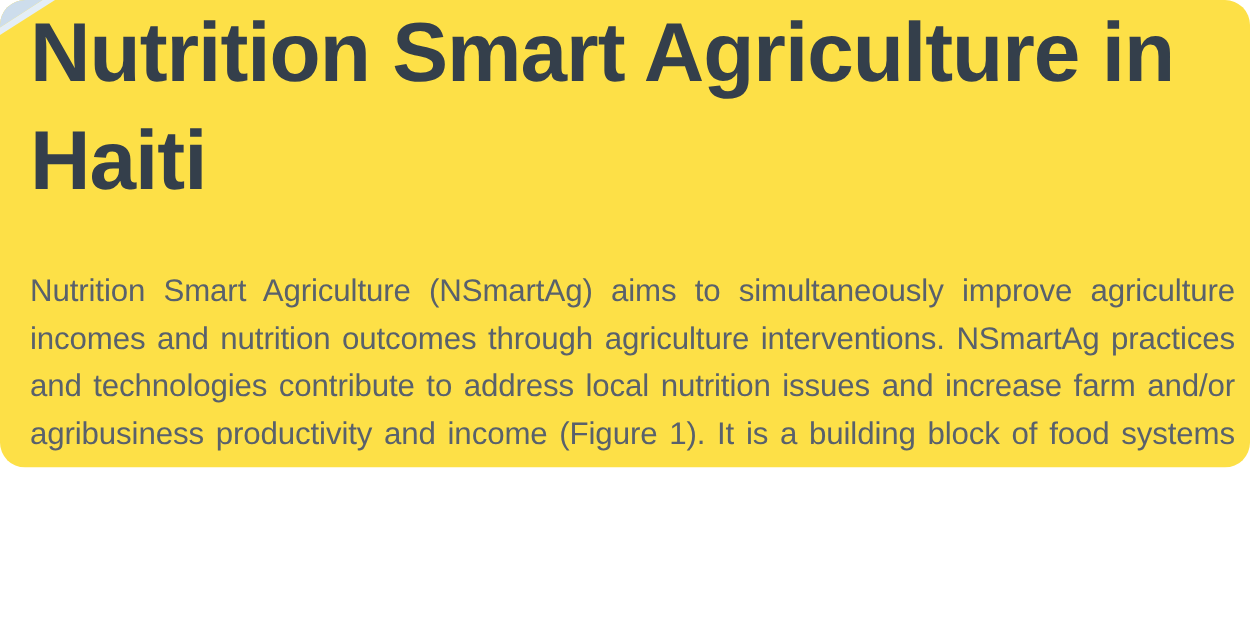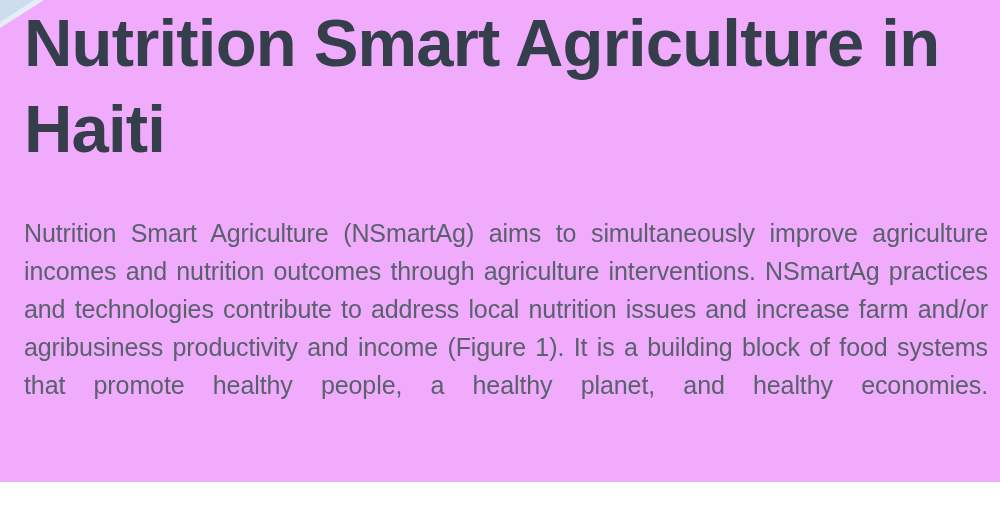--- a/index.html
+++ b/index.html
@@ -10,24 +10,25 @@
   }
 
   body {
     font-family: "Liberation Sans", sans-serif;
     -webkit-font-smoothing: antialiased;
   }
 
   .page {
     position: relative;
     width: 1000px;
-    height: 482px;
-    background: #f0abfc;
+    height: 374px;
+    background: #fde047;
     overflow: hidden;
     box-sizing: border-box;
+    border-radius: 20px;
   }
 
   
   .corner-wedge {
     position: absolute;
     left: 0;
     top: 0;
     width: 48px;
     height: 30px;
     pointer-events: none;

